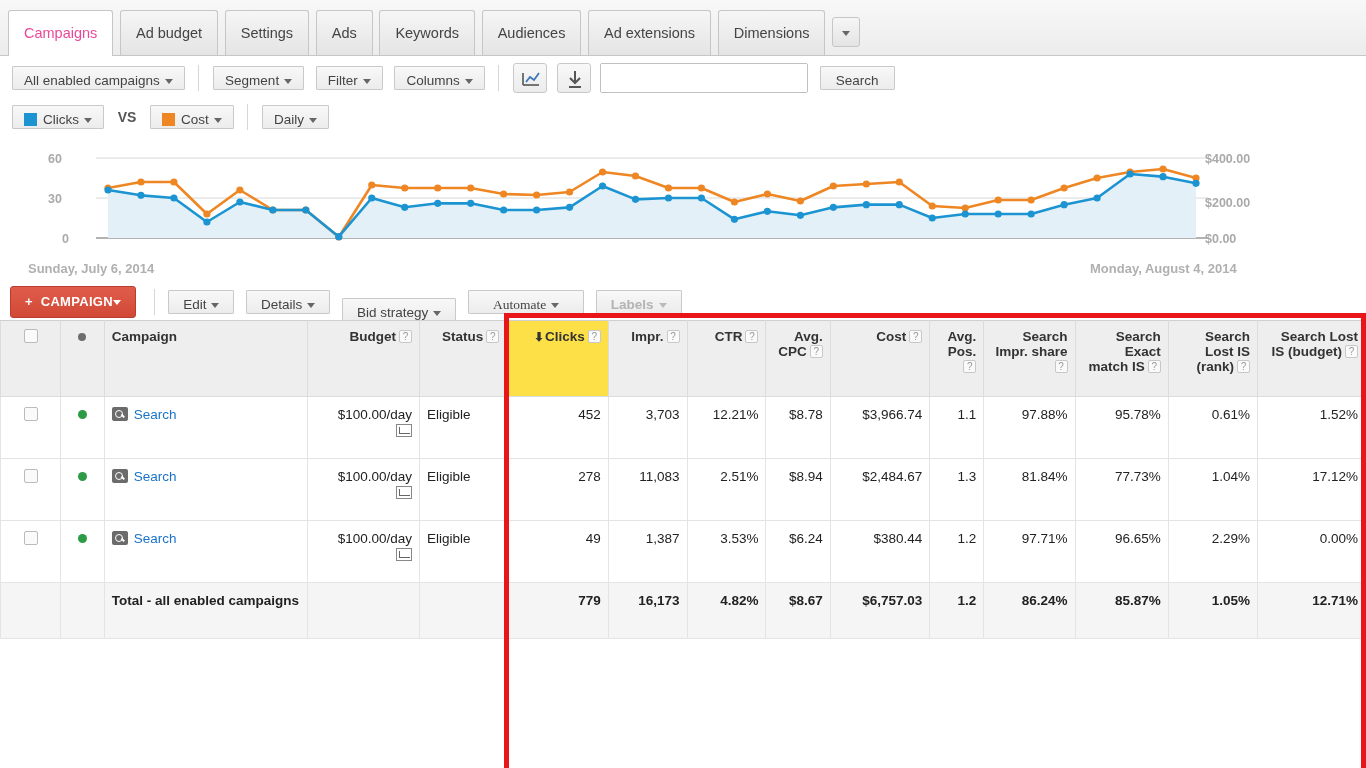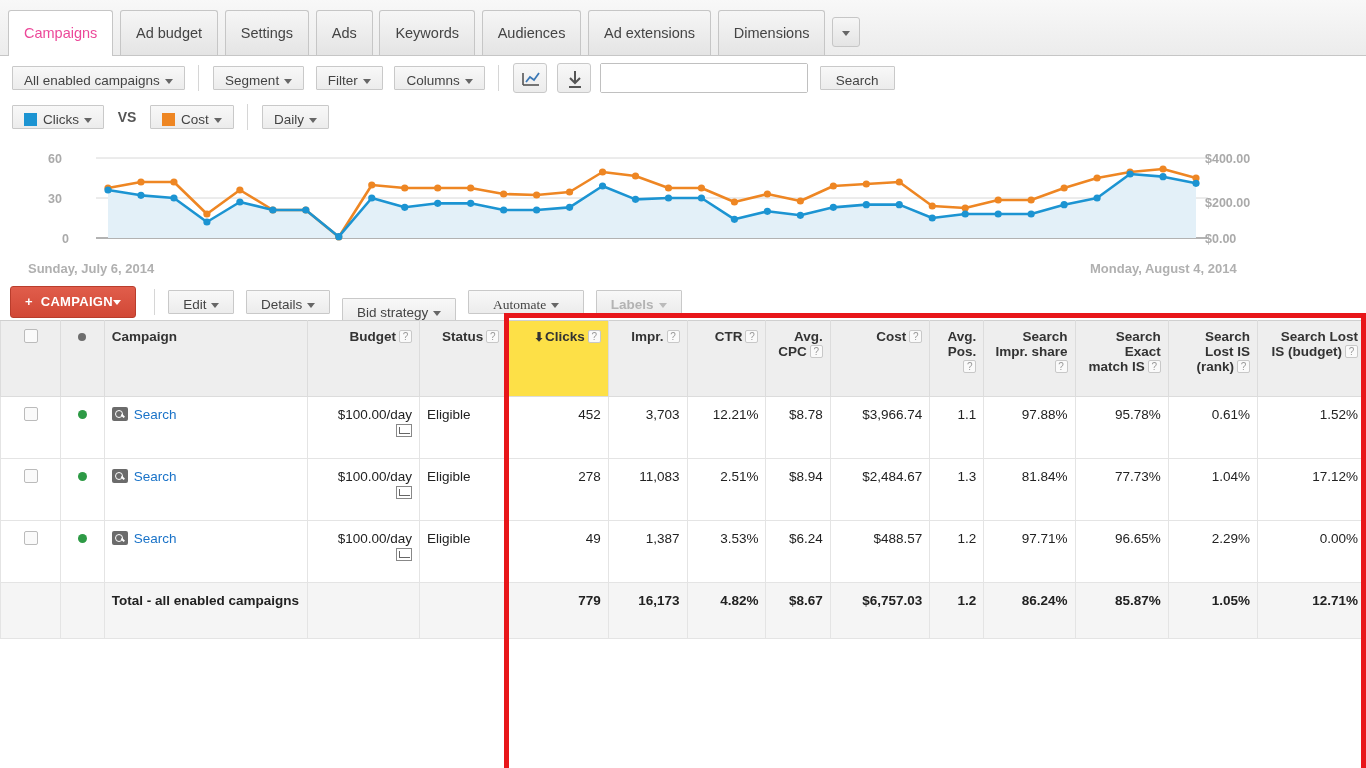--- a/index.html
+++ b/index.html
@@ -547,21 +547,21 @@
           <td class="lefty"><span class="srch-ico"></span><span class="camplink">Search</span></td>
           <td>
             <div>$100.00/day</div>
             <span class="budget-ico"></span>
           </td>
           <td class="lefty">Eligible</td>
           <td>49</td>
           <td>1,387</td>
           <td>3.53%</td>
           <td>$6.24</td>
-          <td>$488.57</td>
+          <td>$380.44</td>
           <td>1.2</td>
           <td>97.71%</td>
           <td>96.65%</td>
           <td>2.29%</td>
           <td>0.00%</td>
         </tr>
         <tr class="totalrow">
           <td></td>
           <td></td>
           <td class="lefty">Total - all enabled campaigns</td>

